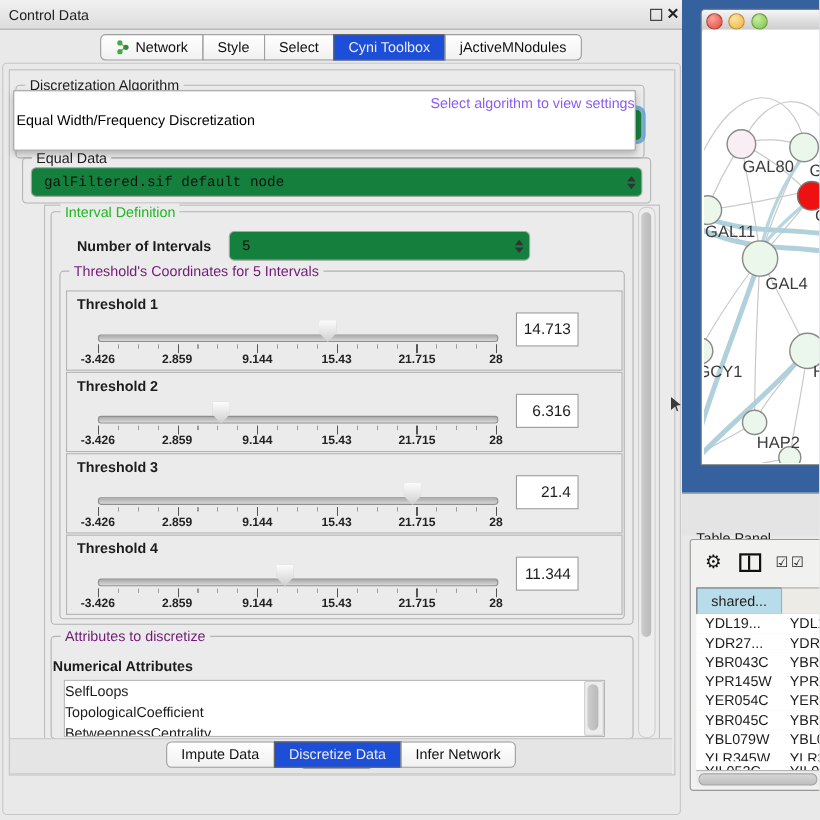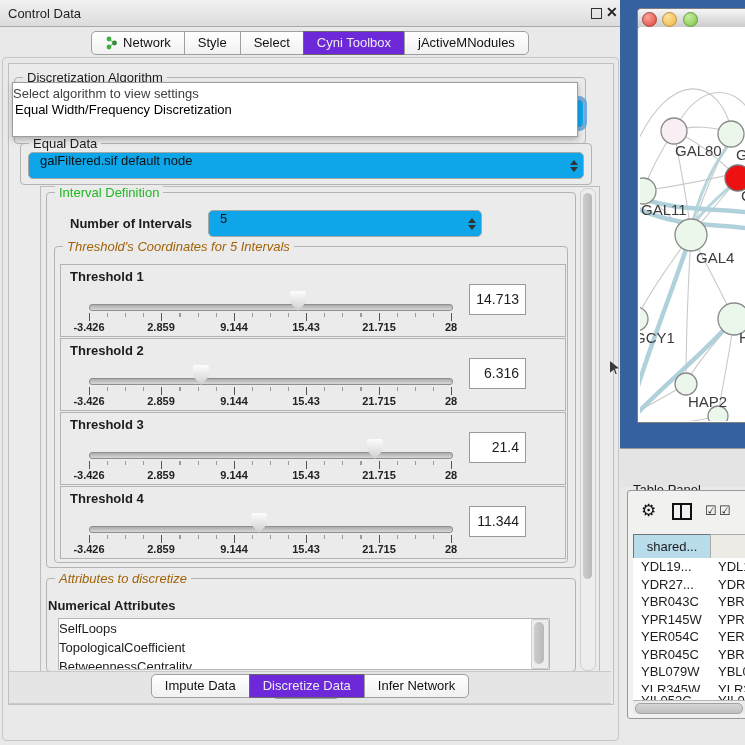--- a/index.html
+++ b/index.html
@@ -12,40 +12,40 @@
   #titlebar .t{position:absolute;left:8px;top:6px;font-size:13px;color:#222;}
   .float-ico{position:absolute;top:8px;width:9px;height:9px;border:1.5px solid #333;}
   .close-ico{position:absolute;top:4px;font-size:14px;font-weight:bold;color:#222;}
   
   .tabbar{display:flex;justify-content:center;}
   .tab{height:22px;line-height:22px;padding:0 13px;background:linear-gradient(#ffffff,#f1f1f1);
        border:1px solid #9f9f9f;margin-left:-1px;font-size:13px;color:#111;white-space:nowrap;
        display:flex;align-items:center;gap:5px;}
   .tab.first{border-radius:5px 0 0 5px;margin-left:0;}
   .tab.last{border-radius:0 5px 5px 0;}
-  .tab.sel{background:#6d28d9;border-color:#686868;color:#ececec;}
+  .tab.sel{background:#1d4ed8;border-color:#686868;color:#ececec;}
   
   #content-outer{left:2px;top:57px;width:615px;height:682px;background:#e9e9e9;
                  border:1px solid #c6c6c6;border-radius:4px;}
   #inner-panel{left:8px;top:63px;width:604px;height:640px;background:#ebebeb;border:1px solid #c0c0c0;}
   .group{border:1px solid #b3b3b3;border-radius:4px;}
   .group-title{position:absolute;top:-8px;left:8px;background:#ebebeb;padding:0 4px;font-size:13px;}
   .gt-green{color:#21b821;}
-  .gt-blue{color:#a16207;font-style:italic;}
-  
-  .combo{background:#0ea5e9;border:1px solid #a7a7a7;border-radius:5px;display:flex;}
+  .gt-blue{color:#701a75;}
+  
+  .combo{background:#15803d;border:1px solid #a7a7a7;border-radius:5px;display:flex;align-items:center;font-family:Liberation Mono, monospace;}
   .combo .val{padding-left:11px;flex:1;font-size:13px;color:#111;}
   .stepper{width:18px;display:flex;flex-direction:column;align-items:center;justify-content:center;gap:2px;}
   .tri-up{width:0;height:0;border-left:4px solid transparent;border-right:4px solid transparent;border-bottom:5px solid #333;}
   .tri-dn{width:0;height:0;border-left:4px solid transparent;border-right:4px solid transparent;border-top:5px solid #333;}
   .focus-ring{box-shadow:0 0 0 3px rgba(86,157,217,.8);}
   
   #algo-popup{left:12px;top:82px;width:564px;height:53px;background:#fff;border:1px solid #9d9d9d;
               box-shadow:0 3px 6px rgba(0,0,0,.25);z-index:50;}
-  #algo-popup .hint{text-align:left;color:#404040;font-size:13px;padding-top:3px;}
+  #algo-popup .hint{text-align:right;color:#8b5cf6;font-size:13px;padding-top:3px;}
   #algo-popup .opt{font-size:13px;color:#000;padding:1px 2px;}
   #algo-popup .opt.b{font-weight:bold;}
   
   .th-panel{left:60px;width:504px;height:71px;background:#ebebeb;border:1px solid #b3b3b3;}
   .th-label{position:absolute;left:9px;top:4px;font-weight:bold;font-size:13px;}
   .track{position:absolute;left:28px;top:39px;width:362px;height:5px;border-radius:3px;
          background:linear-gradient(#ababab,#d8d8d8);border:1px solid #8f8f8f;}
   .thumb{position:absolute;top:26px;width:16px;height:20px;
          background:linear-gradient(#fdfdfd,#cfcfcf);
          clip-path:polygon(8% 0,92% 0,100% 8%,100% 58%,50% 100%,0 58%,0 8%);

